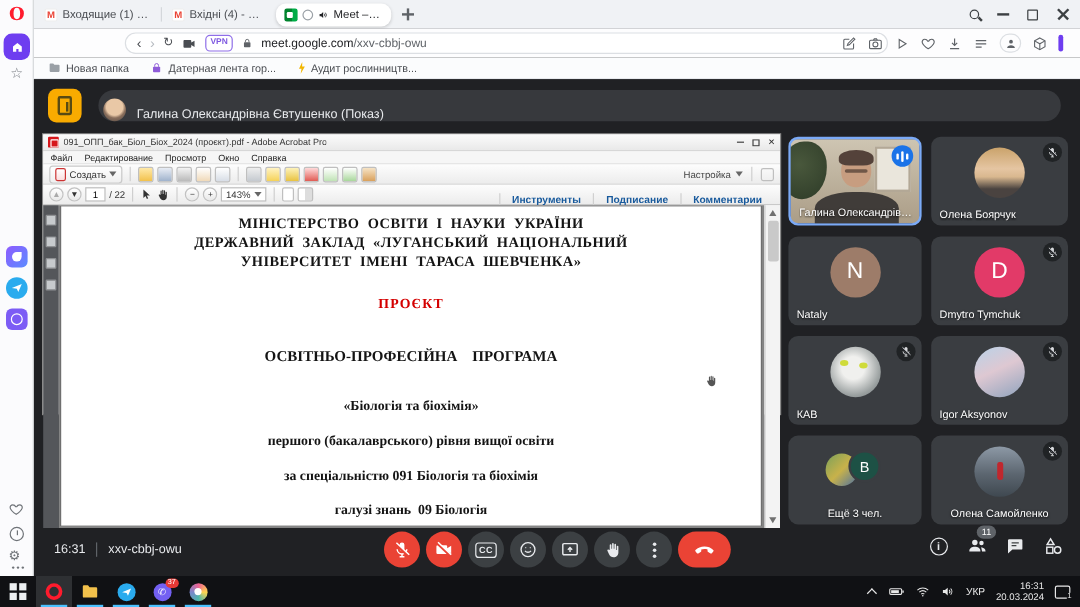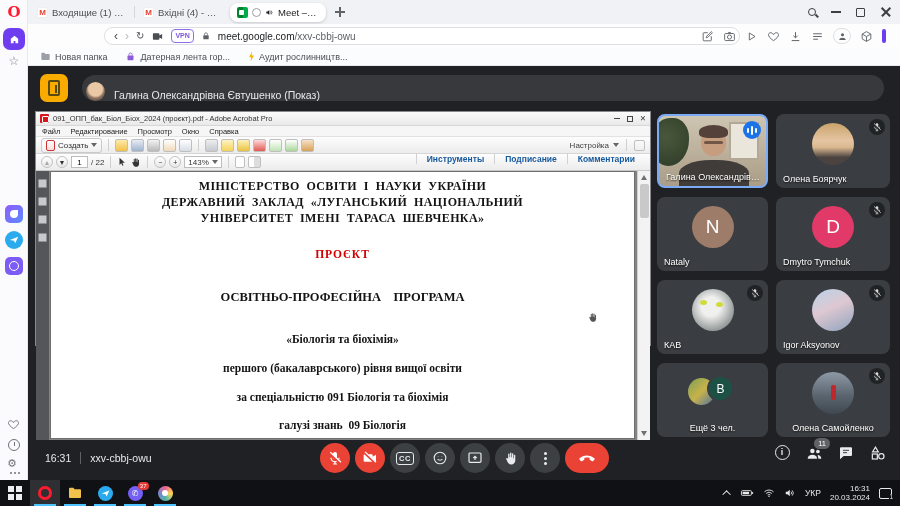--- a/index.html
+++ b/index.html
@@ -82,21 +82,21 @@
   .a-menu span{ font-size:7.5px; color:#222;}
   .a-tb { height:17px; display:flex; align-items:center; padding:0 5px; gap:3px; background:linear-gradient(#fdfdfd,#ececec); border-bottom:1px solid #d5d5d5;}
   .chip { width:13px; height:13px; border:1px solid #bfbfbf; border-radius:2px; }
   .vsep { width:1px; height:12px; background:#cfcfcf; margin:0 3px;}
   .create { display:flex; align-items:center; gap:3px; border:1px solid #c9c9c9; border-radius:3px; background:linear-gradient(#fff,#efefef); padding:1px 4px; font-size:8px; color:#333;}
   .caret { width:0; height:0; border-left:3px solid transparent; border-right:3px solid transparent; border-top:4px solid #666; }
   .a-right { margin-left:auto; display:flex; align-items:center; gap:4px; font-size:8px; color:#444;}
   .nav-c { width:12px; height:12px; border:1px solid #c2c2c2; border-radius:50%; background:linear-gradient(#fff,#e8e8e8); display:flex; align-items:center; justify-content:center; font-size:7px; color:#333;}
   .pg { width:17px; height:12px; border:1px solid #bdbdbd; font-size:8px; text-align:center; background:#fff;}
   .zoombox { display:flex; align-items:center; gap:3px; border:1px solid #bdbdbd; background:#fff; height:12px; padding:0 3px; font-size:8px; color:#333;}
-  .ptabs { margin-left:auto; display:flex; align-items:flex-start; height:17px;}
+  .ptabs { margin-left:auto; display:flex; align-items:flex-end; height:17px;}
   .ptabs span { font-size:8.5px; font-weight:bold; color:#17599c; padding:0 10px; border-left:1px solid #d0d0d0;}
   .a-rail { position:absolute; left:0; top:59px; width:13px; height:269px; background:#54565a; }
   .rail-i { position:absolute; left:2px; width:9px; height:9px; background:#c7cacd; border:1px solid #8e9093; border-radius:1px;}
   .a-doc { position:absolute; left:13px; top:59px; width:588px; height:269px; background:#848484; overflow:hidden;}
   .a-sb { position:absolute; left:601px; top:59px; width:13px; height:269px; background:#f3f3f3; border-left:1px solid #cfcfcf;}
   .sb-ar { position:absolute; left:3px; width:0; height:0; border-left:3.5px solid transparent; border-right:3.5px solid transparent;}
   .sb-up { top:4px; border-bottom:5px solid #707070;} .sb-dn { bottom:4px; border-top:5px solid #707070;}
   .sb-th { position:absolute; left:2px; top:13px; width:9px; height:34px; background:#c9c9c9; border-radius:2px;}
   .page { position:absolute; left:1px; top:0; width:585px; height:268px; background:#fff; border:1px solid #6f6f6f; font-family:"Liberation Serif", serif; color:#141414;}
   .dl { position:absolute; left:0; width:100%; text-align:center; font-weight:bold; white-space:pre; }
@@ -127,21 +127,21 @@
   
   .statusline { left:17px; top:386px; display:flex; align-items:center; gap:9px; color:#e8eaed; font-size:10.5px;}
   .sdiv { width:1px; height:12px; background:#5f6368; }
   .ctr-btns { left:292px; top:377px; display:flex; gap:5px; align-items:flex-end;}
   .cbtn { width:30px; height:30px; border-radius:50%; background:#3c4043; color:#e8eaed; display:flex; align-items:center; justify-content:center; --gap:#3c4043;}
   .cbtn.red { background:#ea4335; --gap:#ea4335; color:#fff;}
   .endcall { width:44px; height:30px; border-radius:15px; background:#ea4335; color:#fff; display:flex; align-items:center; justify-content:center;}
   .ccbox { border:1.5px solid #e8eaed; border-radius:3px; font-size:7.5px; font-weight:bold; padding:1px 2px; letter-spacing:.5px;}
   .vdots { width:3px; height:3px; border-radius:50%; background:#e8eaed; box-shadow:0 -5px 0 #e8eaed, 0 5px 0 #e8eaed;}
   .right-btns { right:13px; top:379px; display:flex; gap:14px; align-items:center; color:#e8eaed;}
-  .rb { position:relative; width:18px; height:18px; display:flex; align-items:flex-start; justify-content:center;}
+  .rb { position:relative; width:18px; height:18px; display:flex; align-items:flex-end; justify-content:center;}
   .info-i { width:15px; height:15px; border:1.6px solid #e8eaed; border-radius:50%; font:bold 9px/13px "Liberation Sans",sans-serif; text-align:center; color:#e8eaed;}
   .badge11 { position:absolute; top:-7px; right:-7px; background:#5f6368; color:#fff; font-size:7.5px; border-radius:8px; padding:1px 4px;}
 
   
   .tbar { left:0; top:480px; width:900px; height:26px; background:#101114; display:flex; align-items:center; z-index:10;}
   .t-slot { width:30px; height:26px; display:flex; align-items:center; justify-content:center; position:relative;}
   .t-slot.on { background:#2e3033; }
   .t-slot .uline { position:absolute; bottom:0; left:4px; right:4px; height:2px; background:#4cc2ff;}
   .winlogo { display:grid; grid-template-columns:6px 6px; grid-template-rows:6px 6px; gap:1.5px;}
   .winlogo i { background:#eceff1; display:block;}

